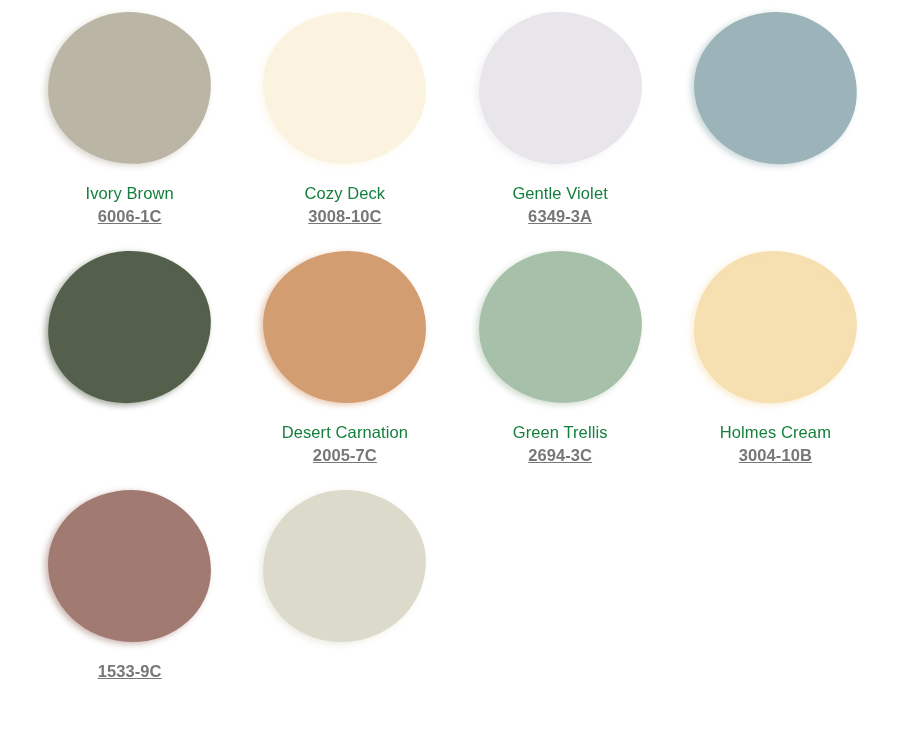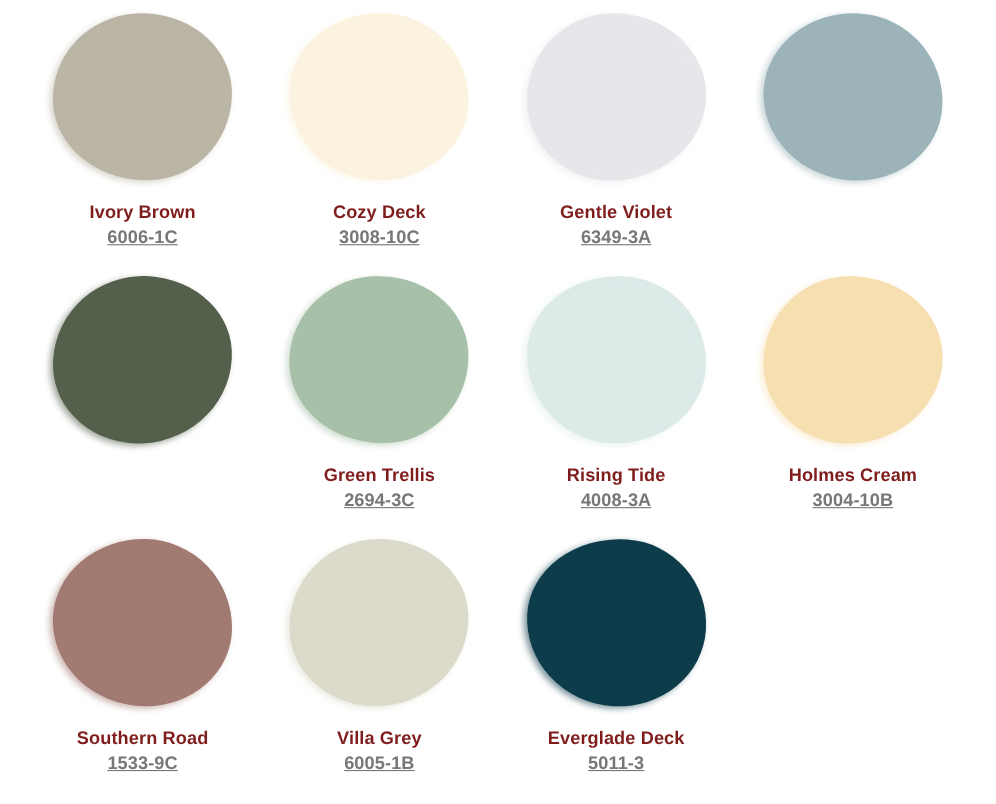--- a/index.html
+++ b/index.html
@@ -64,22 +64,22 @@
     z-index: -1;
   }
 
   .label-block {
     margin-top: 14px;
     text-align: center;
     line-height: 1.42;
   }
   .color-name {
     font-size: 16.5px;
-    font-weight: bold;
-    color: #7f1d1d;
+    font-weight: normal;
+    color: #15803d;
     letter-spacing: 0.1px;
     white-space: nowrap;
   }
   .color-code {
     font-size: 16.5px;
     font-weight: bold;
     color: #77777a;
     letter-spacing: 0.1px;
     white-space: nowrap;
     text-decoration: underline;
@@ -121,65 +121,51 @@
         <div class="blob" style="background: rgb(156, 180, 185); border-radius: 51% 49% 48% 52% / 49% 53% 47% 51%; transform: rotate(3deg);"></div>
       </div>
     </div>
     <div class="swatch-cell">
       <div class="blob-wrap">
         <div class="blob" style="background: rgb(84, 96, 75); border-radius: 50% 50% 52% 48% / 53% 47%; transform: rotate(-2.5deg);"></div>
       </div>
     </div>
     <div class="swatch-cell">
       <div class="blob-wrap">
+        <div class="blob" style="background: rgb(211, 157, 114); border-radius: 53% 47% 49% 51% / 48% 51% 49% 52%; transform: rotate(1.5deg);"></div>
+      </div>
+      <div class="label-block">
+        <div class="color-name">Desert Carnation</div>
+        <div class="color-code">2005-7C</div>
+      </div>
+    </div>
+    <div class="swatch-cell">
+      <div class="blob-wrap">
         <div class="blob" style="background: rgb(167, 192, 169); border-radius: 49% 51% 47% 53% / 51% 48% 52% 49%; transform: rotate(-3.5deg);"></div>
       </div>
       <div class="label-block">
         <div class="color-name">Green Trellis</div>
         <div class="color-code">2694-3C</div>
-      </div>
-    </div>
-    <div class="swatch-cell">
-      <div class="blob-wrap">
-        <div class="blob" style="background: rgb(220, 234, 232); border-radius: 52% 48% 51% 49% / 47% 52% 48% 53%; transform: rotate(2.5deg);"></div>
-      </div>
-      <div class="label-block">
-        <div class="color-name">Rising Tide</div>
-        <div class="color-code">4008-3A</div>
       </div>
     </div>
     <div class="swatch-cell">
       <div class="blob-wrap">
         <div class="blob" style="background: rgb(246, 223, 176); border-radius: 48% 52% 53% 47% / 52% 49% 51% 48%; transform: rotate(-2deg);"></div>
       </div>
       <div class="label-block">
         <div class="color-name">Holmes Cream</div>
         <div class="color-code">3004-10B</div>
       </div>
     </div>
     <div class="swatch-cell">
       <div class="blob-wrap">
         <div class="blob" style="background: rgb(161, 122, 114); border-radius: 51% 49% 48% 52% / 49% 53% 47% 51%; transform: rotate(1deg);"></div>
       </div>
       <div class="label-block">
-        <div class="color-name">Southern Road</div>
         <div class="color-code">1533-9C</div>
       </div>
     </div>
     <div class="swatch-cell">
       <div class="blob-wrap">
         <div class="blob" style="background: rgb(220, 219, 203); border-radius: 50% 50% 52% 48% / 53% 47%; transform: rotate(-1deg);"></div>
       </div>
-      <div class="label-block">
-        <div class="color-name">Villa Grey</div>
-        <div class="color-code">6005-1B</div>
-      </div>
-    </div>
-    <div class="swatch-cell">
-      <div class="blob-wrap">
-        <div class="blob" style="background: rgb(13, 60, 74); border-radius: 53% 47% 49% 51% / 48% 51% 49% 52%; transform: rotate(3.5deg);"></div>
-      </div>
-      <div class="label-block">
-        <div class="color-name">Everglade Deck</div>
-        <div class="color-code">5011-3</div>
-      </div>
     </div>
   </div>
 
 </body></html>

